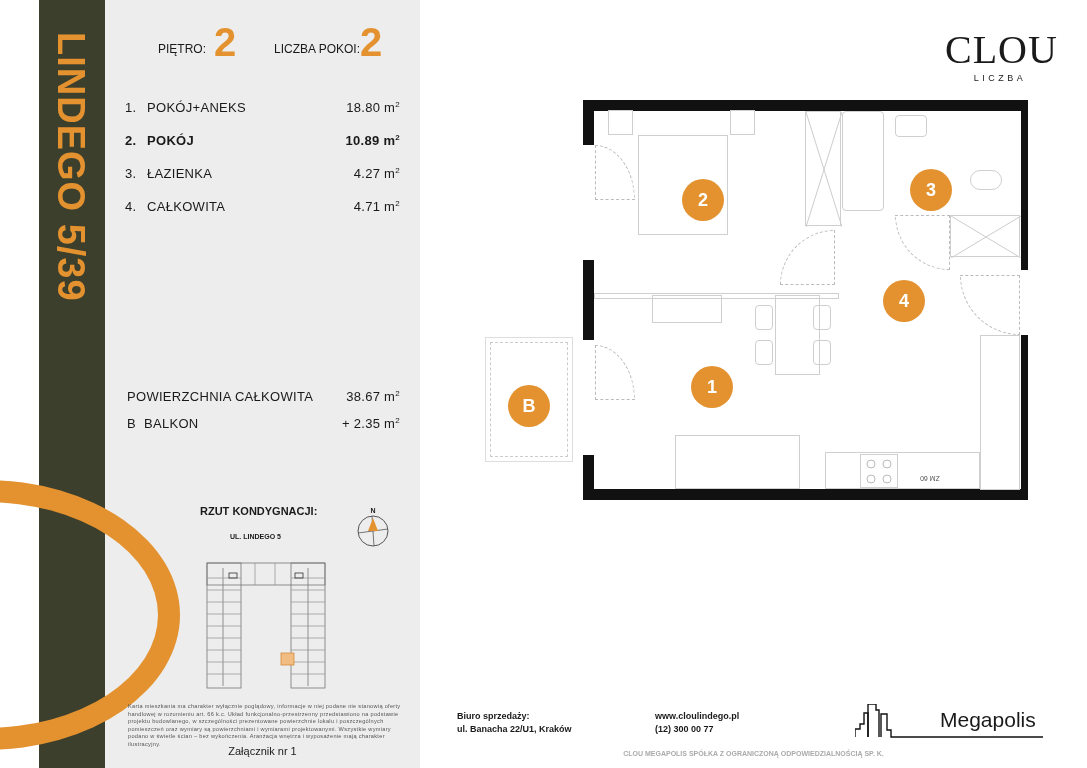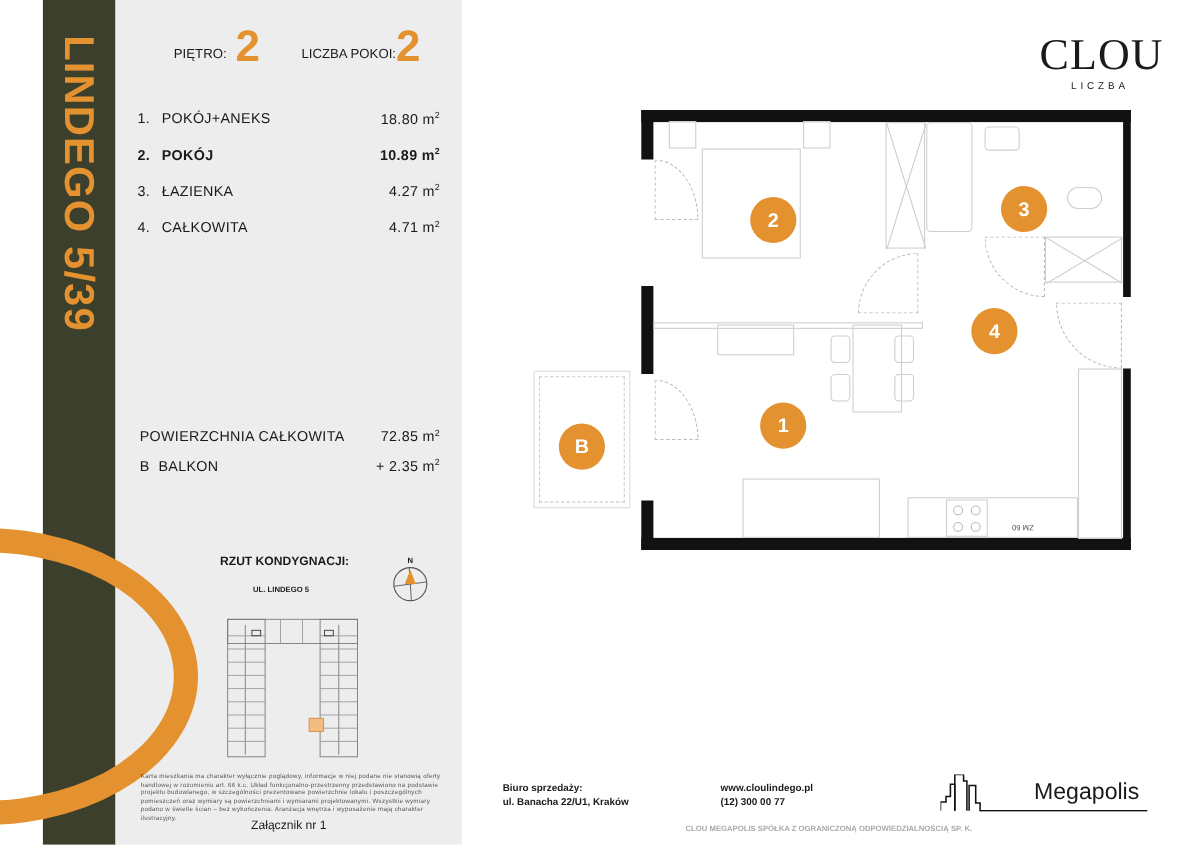--- a/index.html
+++ b/index.html
@@ -56,21 +56,21 @@
   <span><span class="num">3.</span><span>ŁAZIENKA</span></span>
   <span><span>4.27 m</span><sup>2</sup></span>
 </div>
 <div class="abs room-row" style="top:199px;">
   <span><span class="num">4.</span><span>CAŁKOWITA</span></span>
   <span><span>4.71 m</span><sup>2</sup></span>
 </div>
 
 <div class="abs room-row" style="top:389px;left:127px;width:273px;">
   <span>POWIERZCHNIA CAŁKOWITA</span>
-  <span><span>72.85 m</span><sup>2</sup></span>
+  <span><span>38.67 m</span><sup>2</sup></span>
 </div>
 <div class="abs room-row" style="top:416px;left:127px;width:273px;">
   <span><span class="num" style="width:17px;">B</span><span>BALKON</span></span>
   <span><span>+  2.35 m</span><sup>2</sup></span>
 </div>
 
 <div class="abs" style="left:200px;top:505px;font-weight:bold;font-size:11px;">RZUT KONDYGNACJI:</div>
 <div class="abs" style="left:230px;top:533px;font-weight:bold;font-size:7px;">UL. LINDEGO 5</div>
 <div class="abs" style="left:356px;top:507px;width:34px;height:44px;">
   <div style="text-align:center;font-size:7px;font-weight:bold;">N</div>

